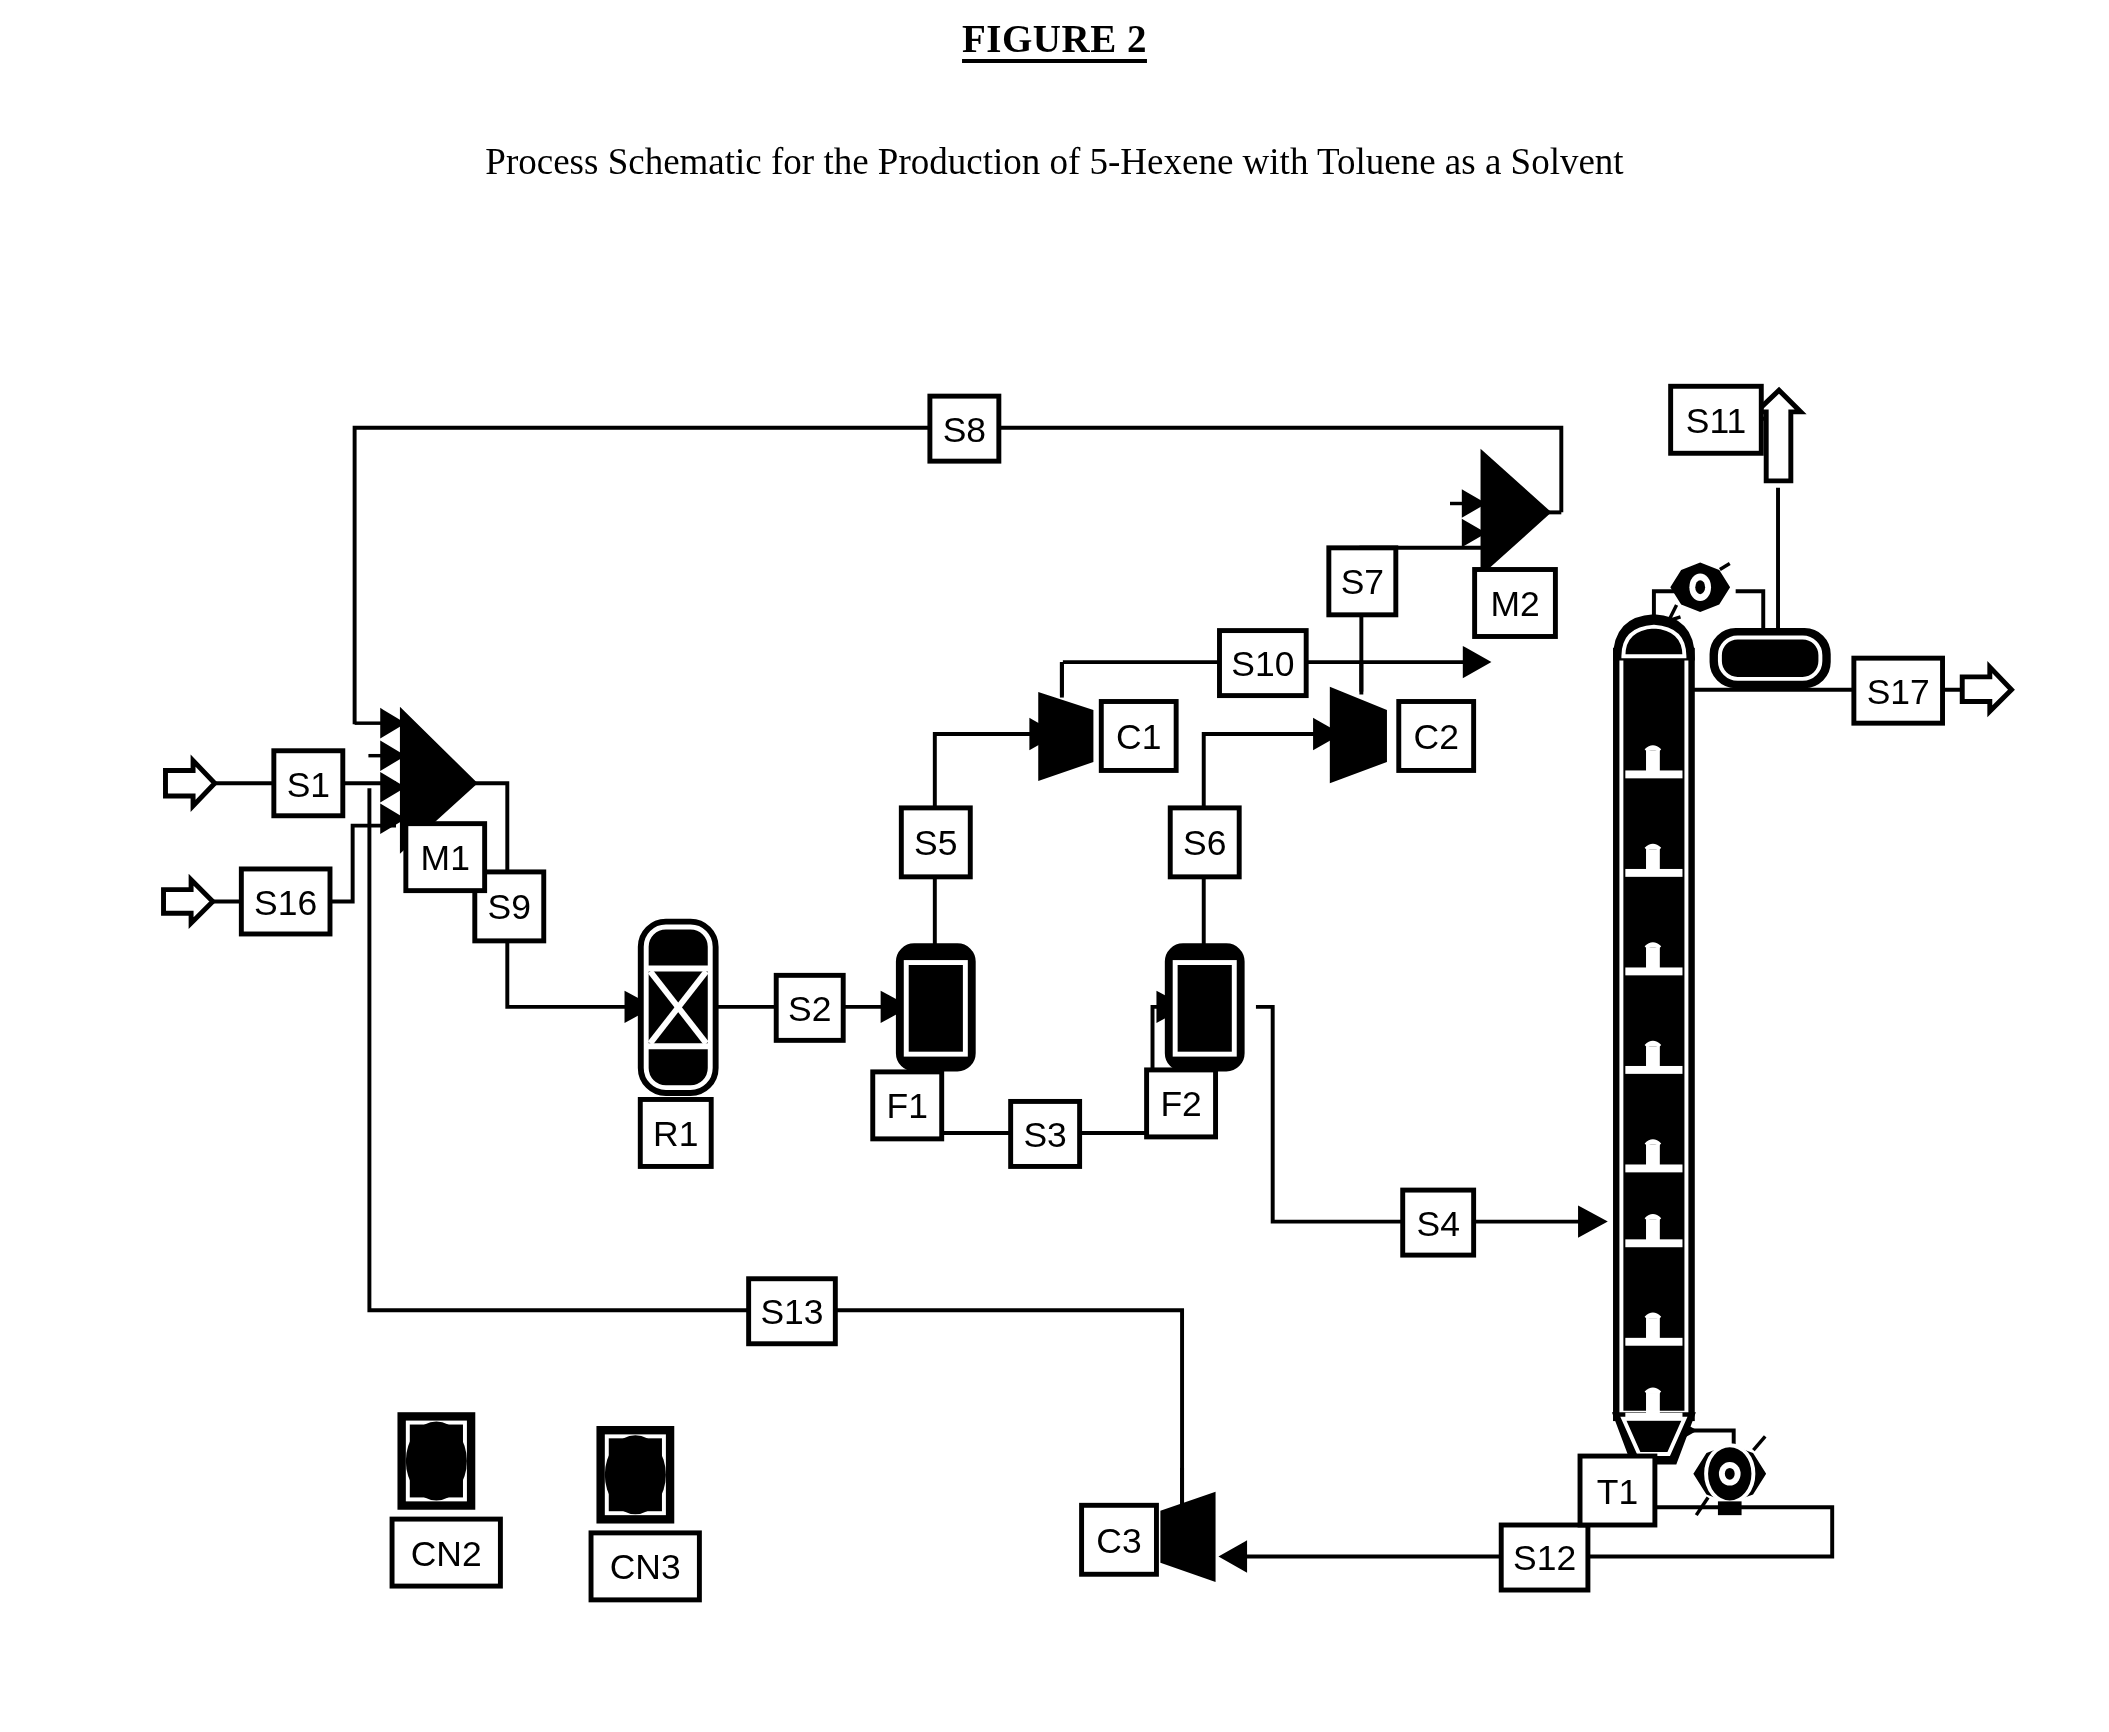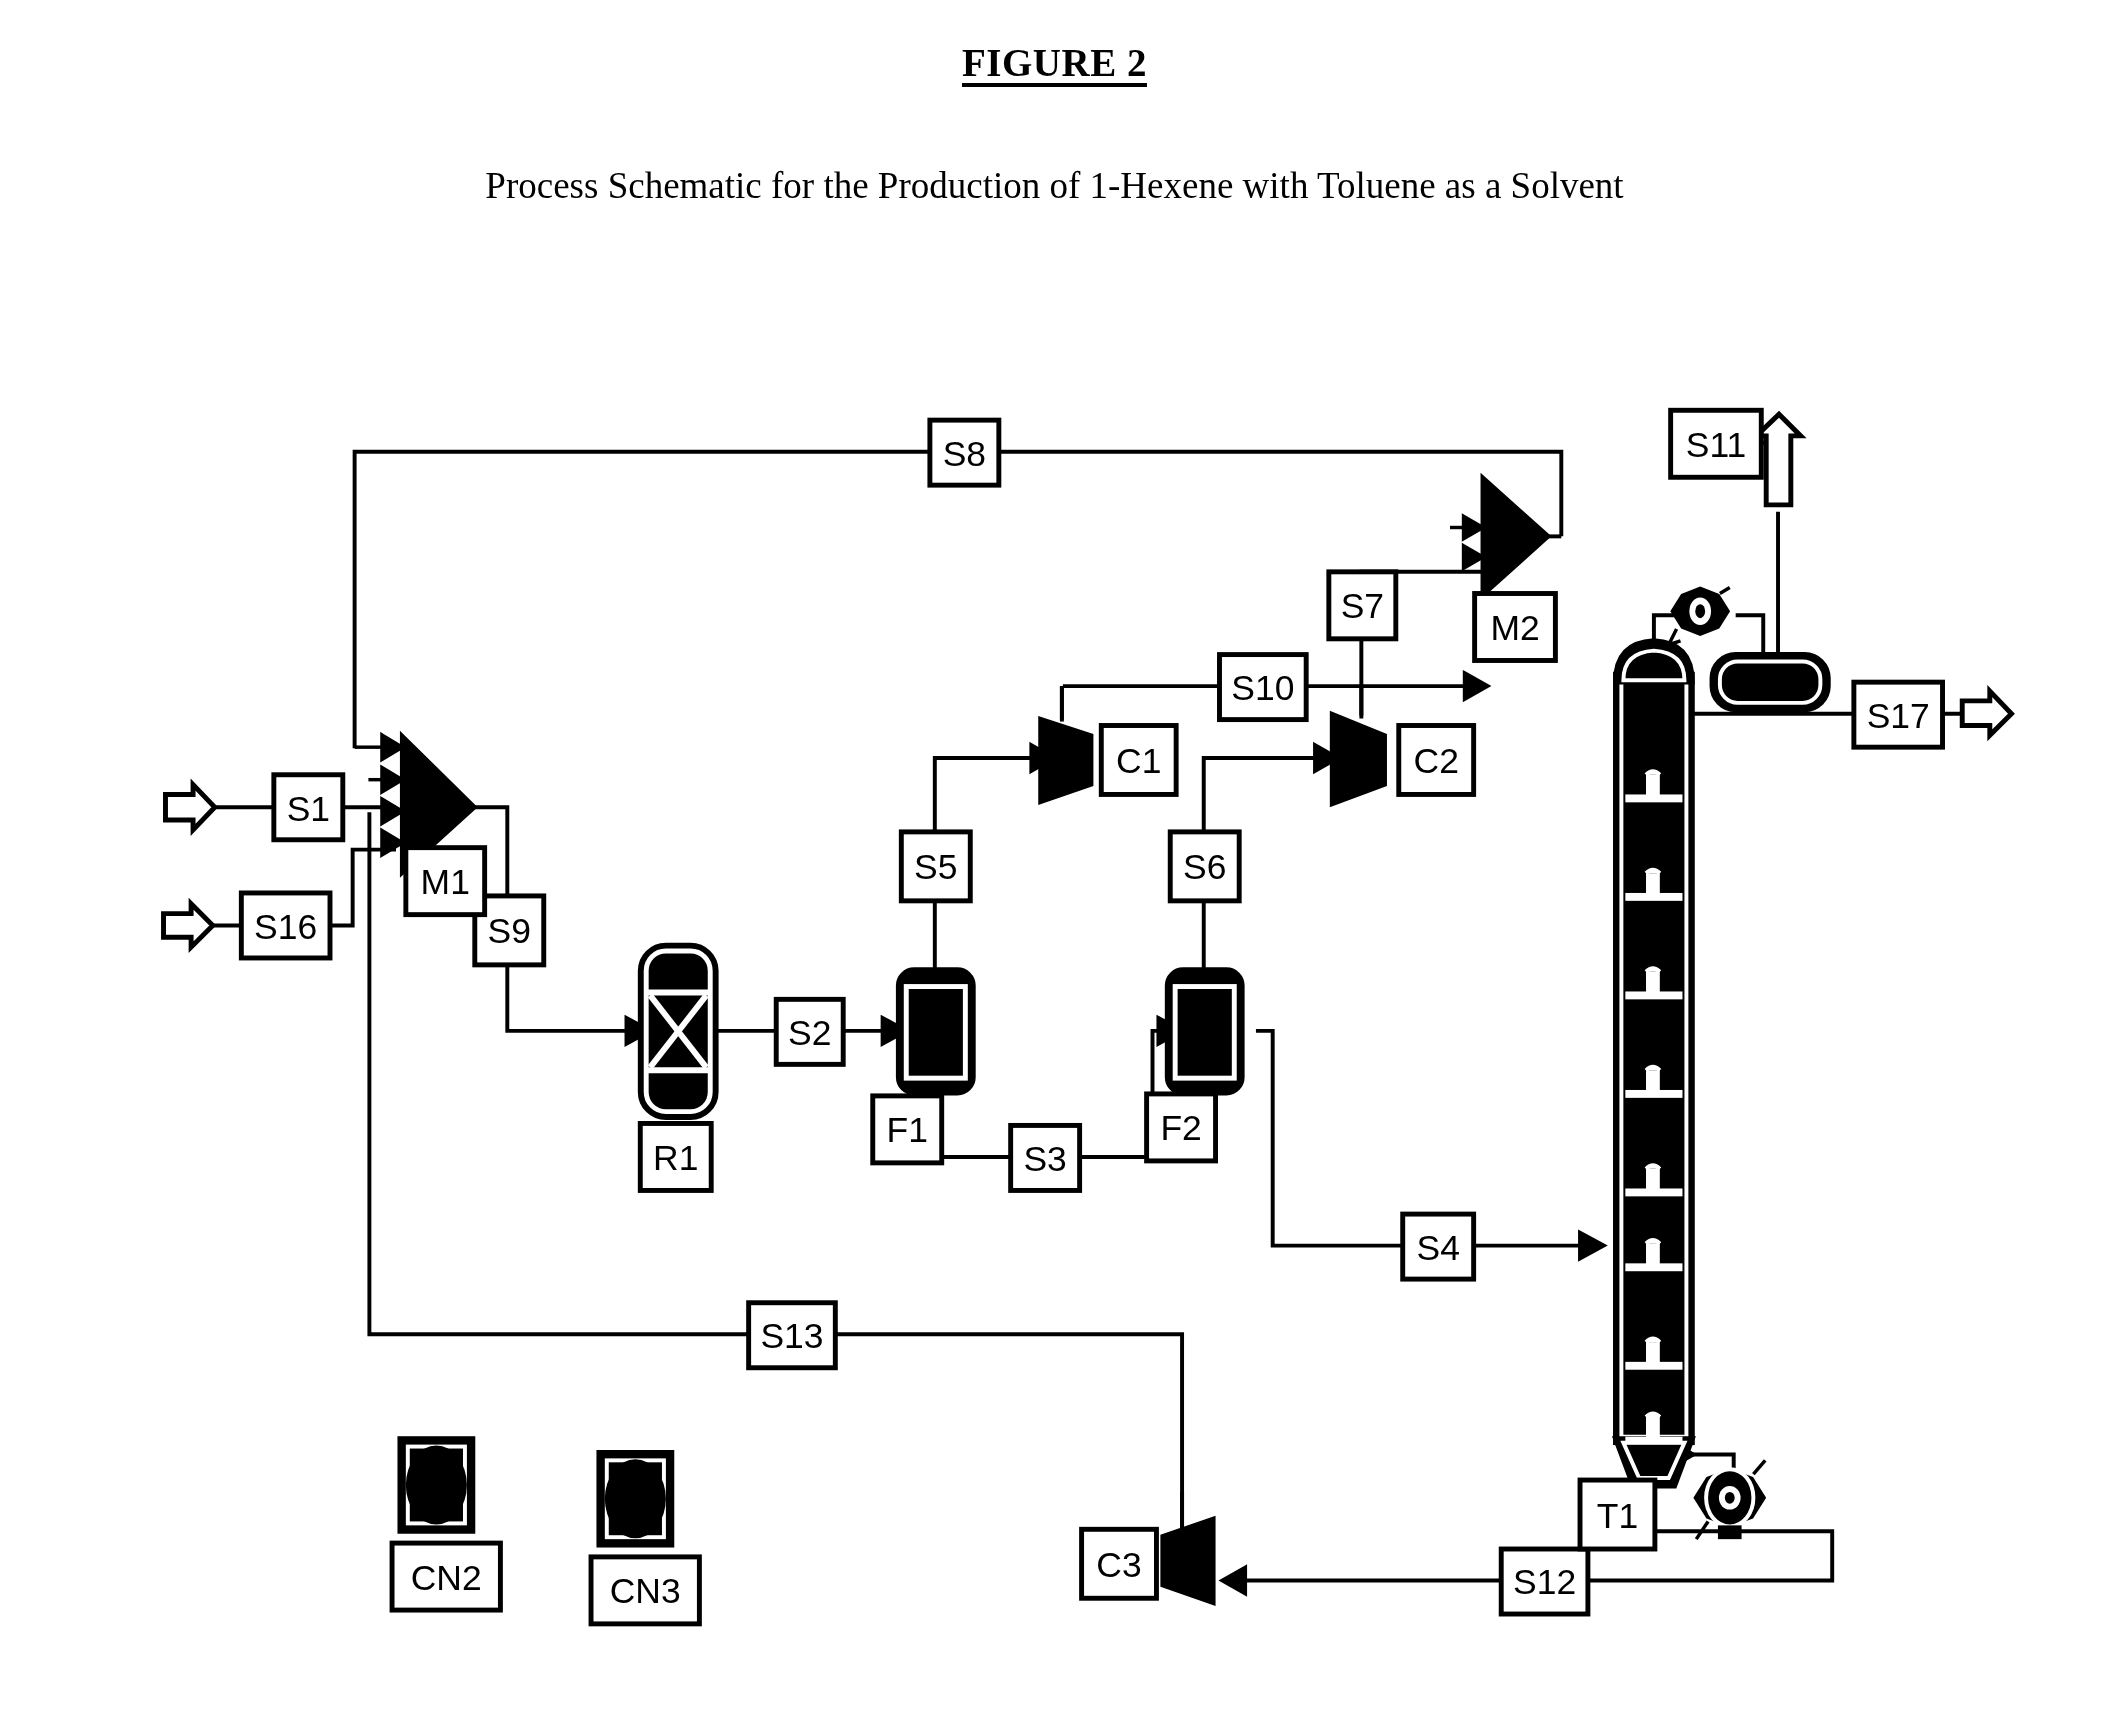--- a/index.html
+++ b/index.html
@@ -13,21 +13,20 @@
     font-family: "Liberation Serif", serif;
     color: #000000;
     position: relative;
     overflow: hidden;
   }
   .page {
     position: relative;
     width: 2109px;
     height: 1683px;
     background: #ffffff;
-    margin-top: 24px;
   }
   .fig-title {
     position: absolute;
     top: 15.8px;
     left: 0;
     width: 2109px;
     text-align: center;
     font-family: "Liberation Serif", serif;
     font-weight: bold;
     font-size: 39px;
@@ -66,21 +65,21 @@
   .boxout { fill: #fff; stroke: #000; stroke-width: 5; }
   .solidblk { fill: #000; stroke: #000; stroke-width: 4; }
   .hollow { fill: #fff; stroke: #000; stroke-width: 5; }
 </style>
 </head>
 <body>
 
 <div class="page">
 
   <div class="fig-title">FIGURE 2</div>
-  <div class="fig-subtitle">Process Schematic for the Production of 1-Hexene with Toluene as a Solvent</div>
+  <div class="fig-subtitle">Process Schematic for the Production of 5-Hexene with Toluene as a Solvent</div>
 
   <div class="diagram-wrap">
   <svg width="2109" height="1733" viewBox="0 0 2141 1759" xmlns="http://www.w3.org/2000/svg">
 
     <defs>
       <marker id="ar" markerWidth="16" markerHeight="14" refX="15" refY="7" orient="auto" markerUnits="userSpaceOnUse">
         <path d="M0,0 L15,7 L0,14 L4,7 Z" fill="#000"></path>
       </marker>
       <marker id="arL" markerWidth="16" markerHeight="14" refX="1" refY="7" orient="auto" markerUnits="userSpaceOnUse">
         <path d="M16,0 L1,7 L16,14 L12,7 Z" fill="#000"></path>

